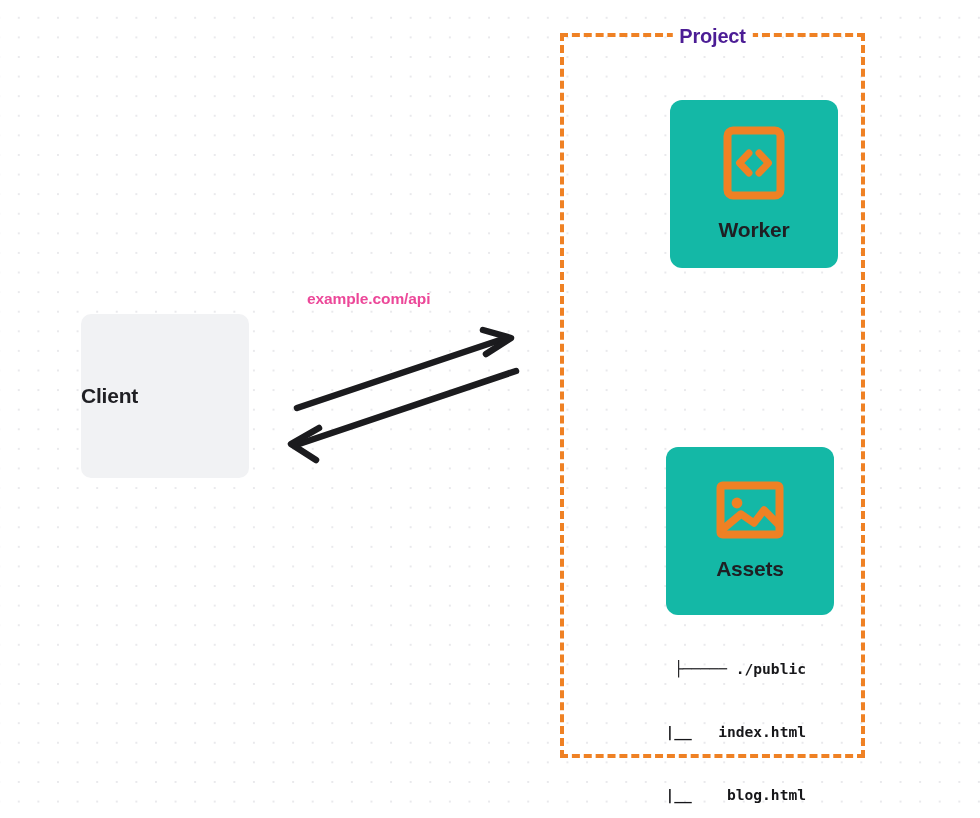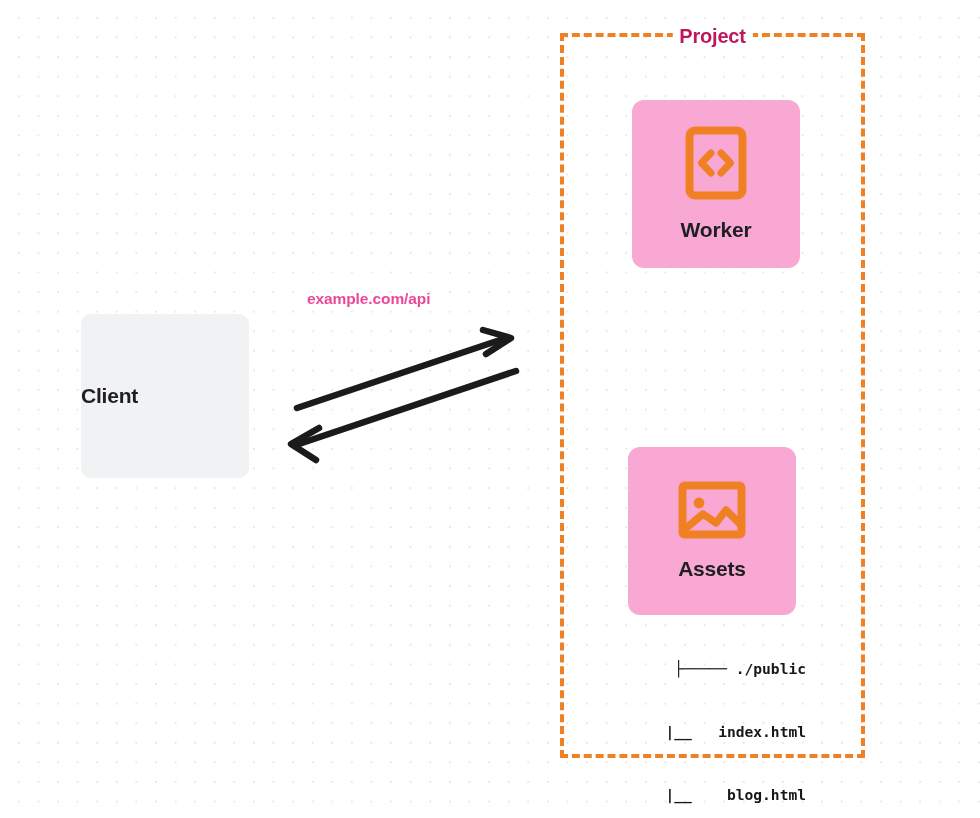--- a/index.html
+++ b/index.html
@@ -80,35 +80,36 @@
   }
   #project-title {
     position: absolute;
     left: 50%;
     top: -14px;
     transform: translateX(-50%);
     background: #ffffff;
     padding: 0 7px;
     font-size: 20px;
     font-weight: bold;
-    color: #be185d;
+    color: #4c1d95;
     letter-spacing: -0.2px;
     white-space: nowrap;
     line-height: 26px;
   }
 
   
   .service-card {
     position: absolute;
-    background: #f9a8d4;
+    background: #14b8a6;
     border-radius: 12px;
     display: flex;
     flex-direction: column;
     align-items: center;
     justify-content: center;
+    margin-left: 38px;
   }
   #worker-card {
     left: 632px;
     top: 100px;
     width: 168px;
     height: 168px;
   }
   #assets-card {
     left: 628px;
     top: 447px;

